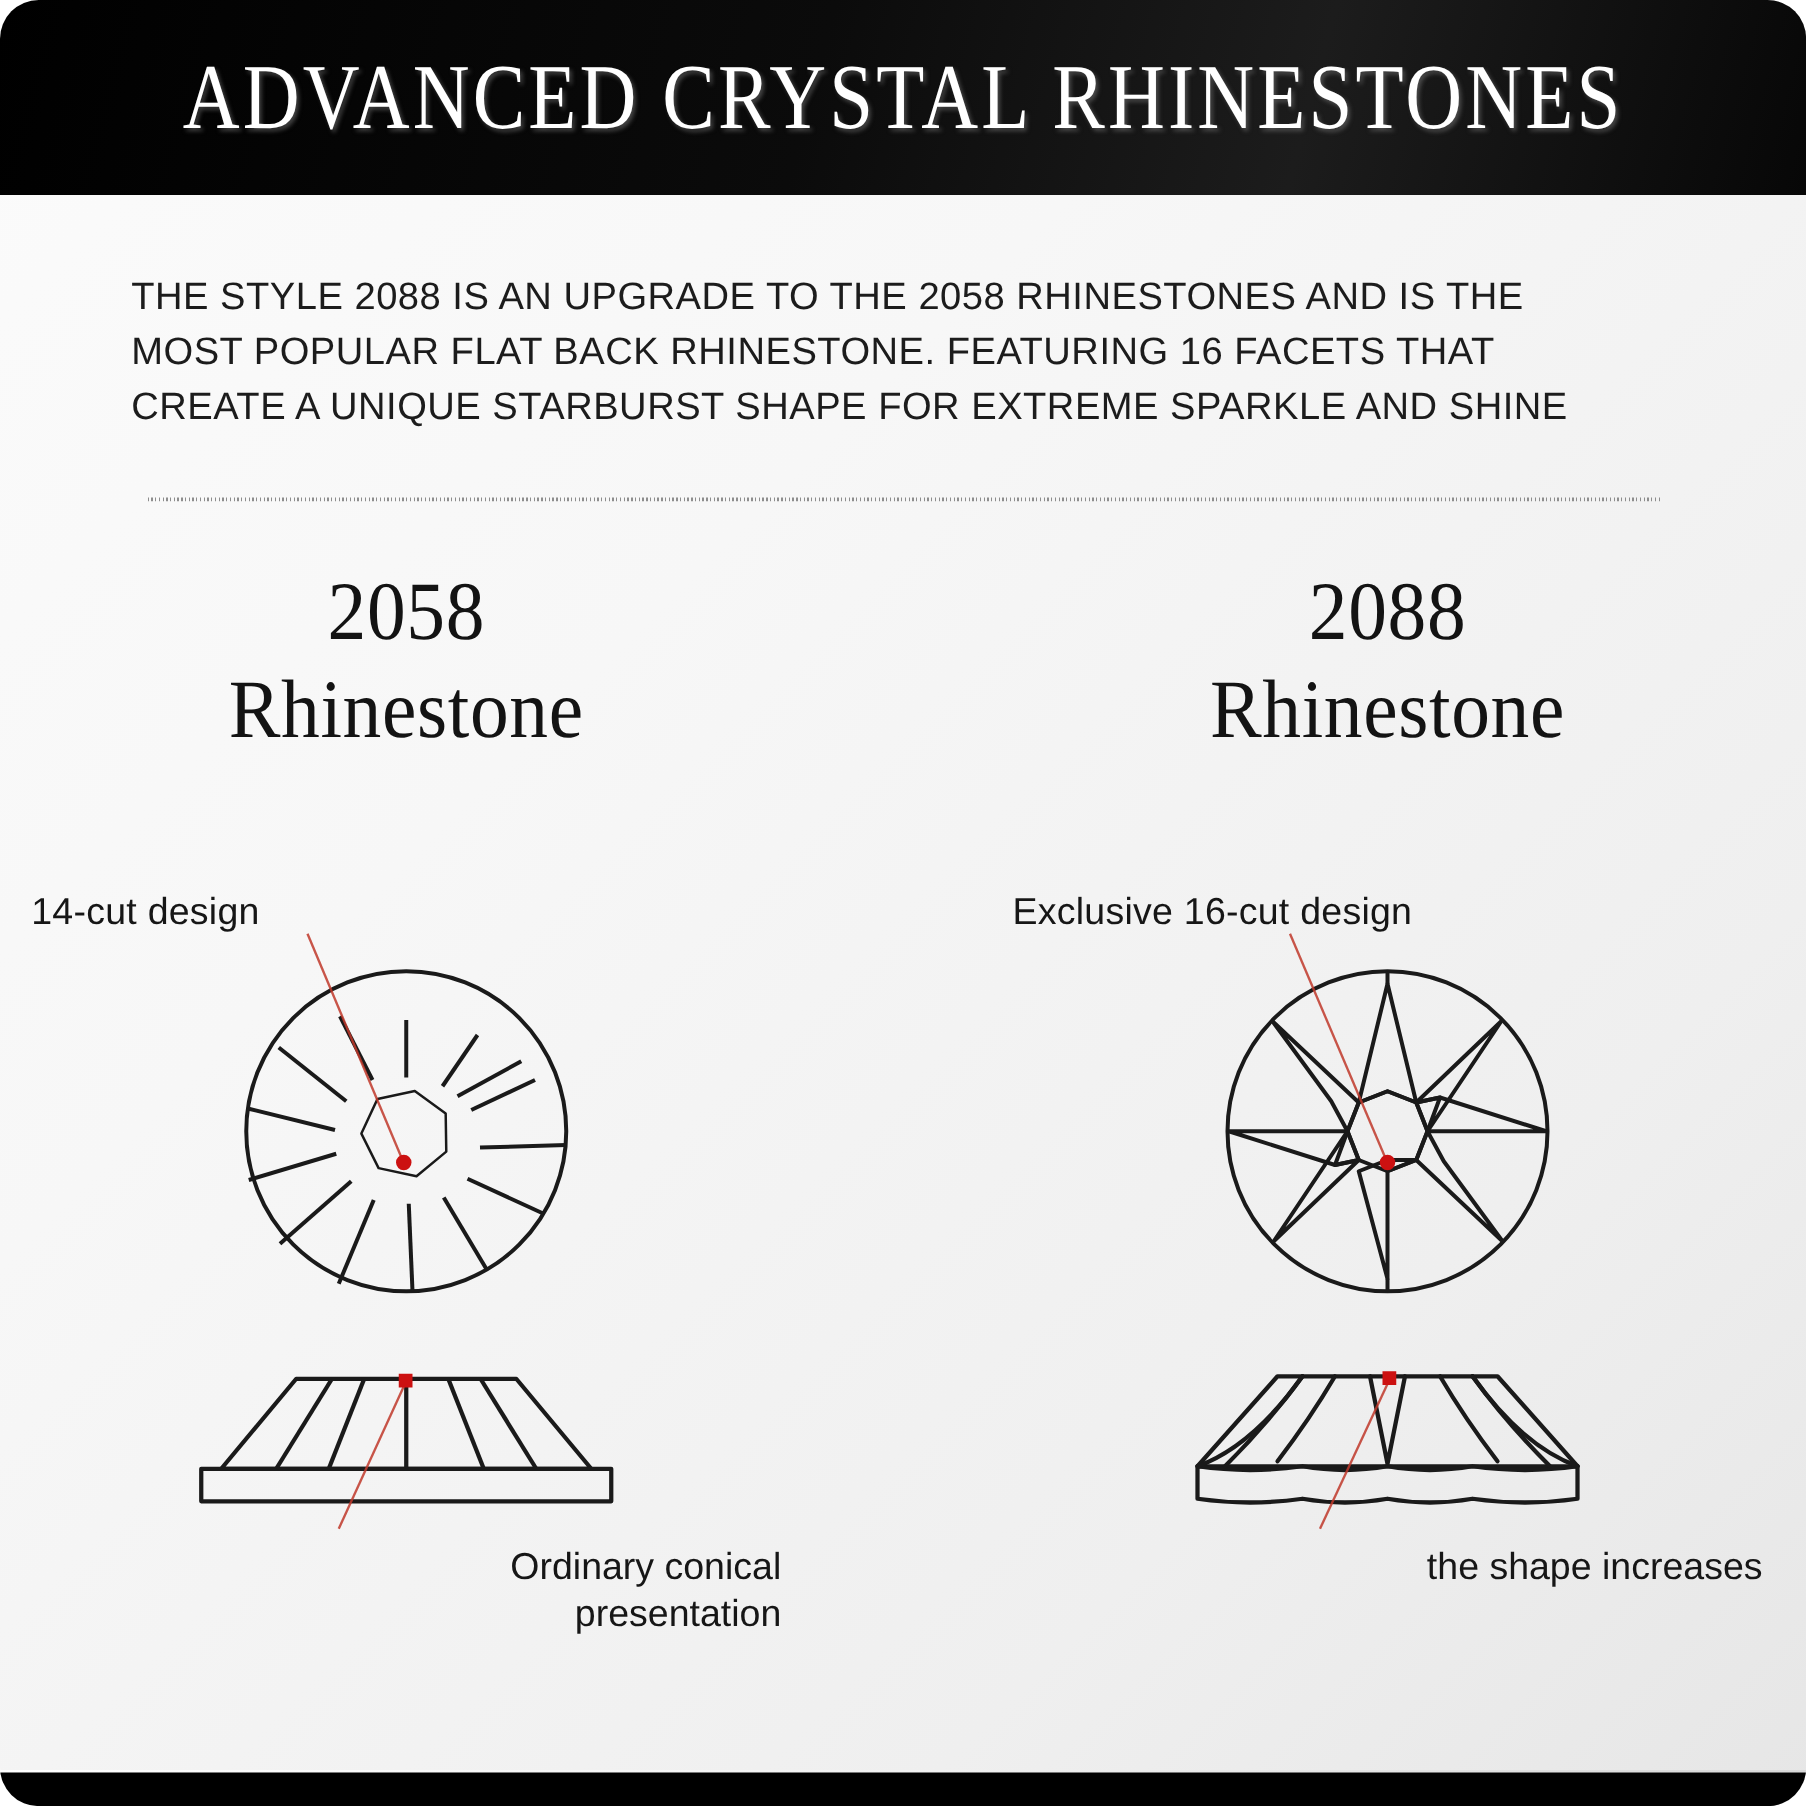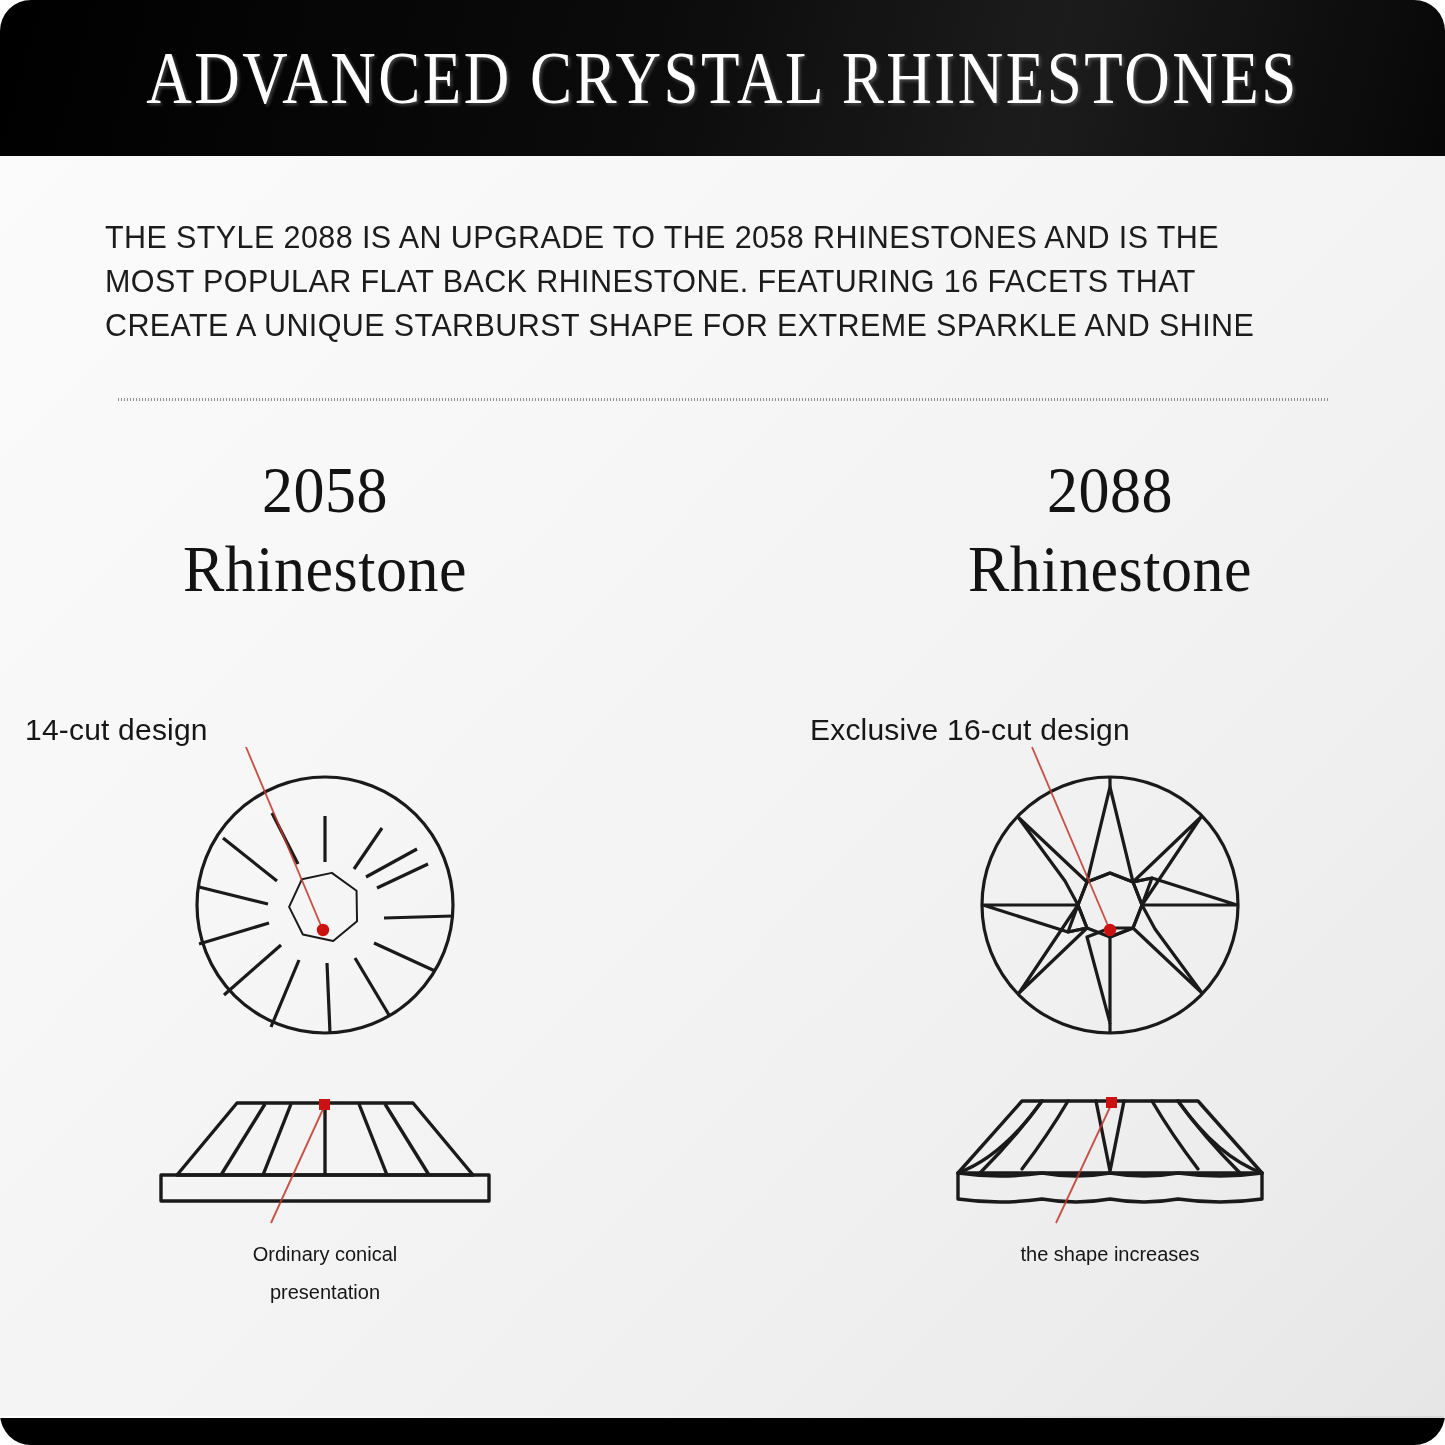--- a/index.html
+++ b/index.html
@@ -113,22 +113,22 @@
     top: 620px;
     left: 0;
     width: 600px;
     height: 150px;
   }
 
   .caption {
     position: absolute;
     top: 780px;
     width: 600px;
-    text-align: center;
-    font-size: 20px;
+    text-align: right;
+    font-size: 30px;
     line-height: 38px;
     color: #161616;
   }
   .caption .cline { display: block; }
 
   
   .footer-bar {
     position: absolute;
     left: 0;
     bottom: 0;

